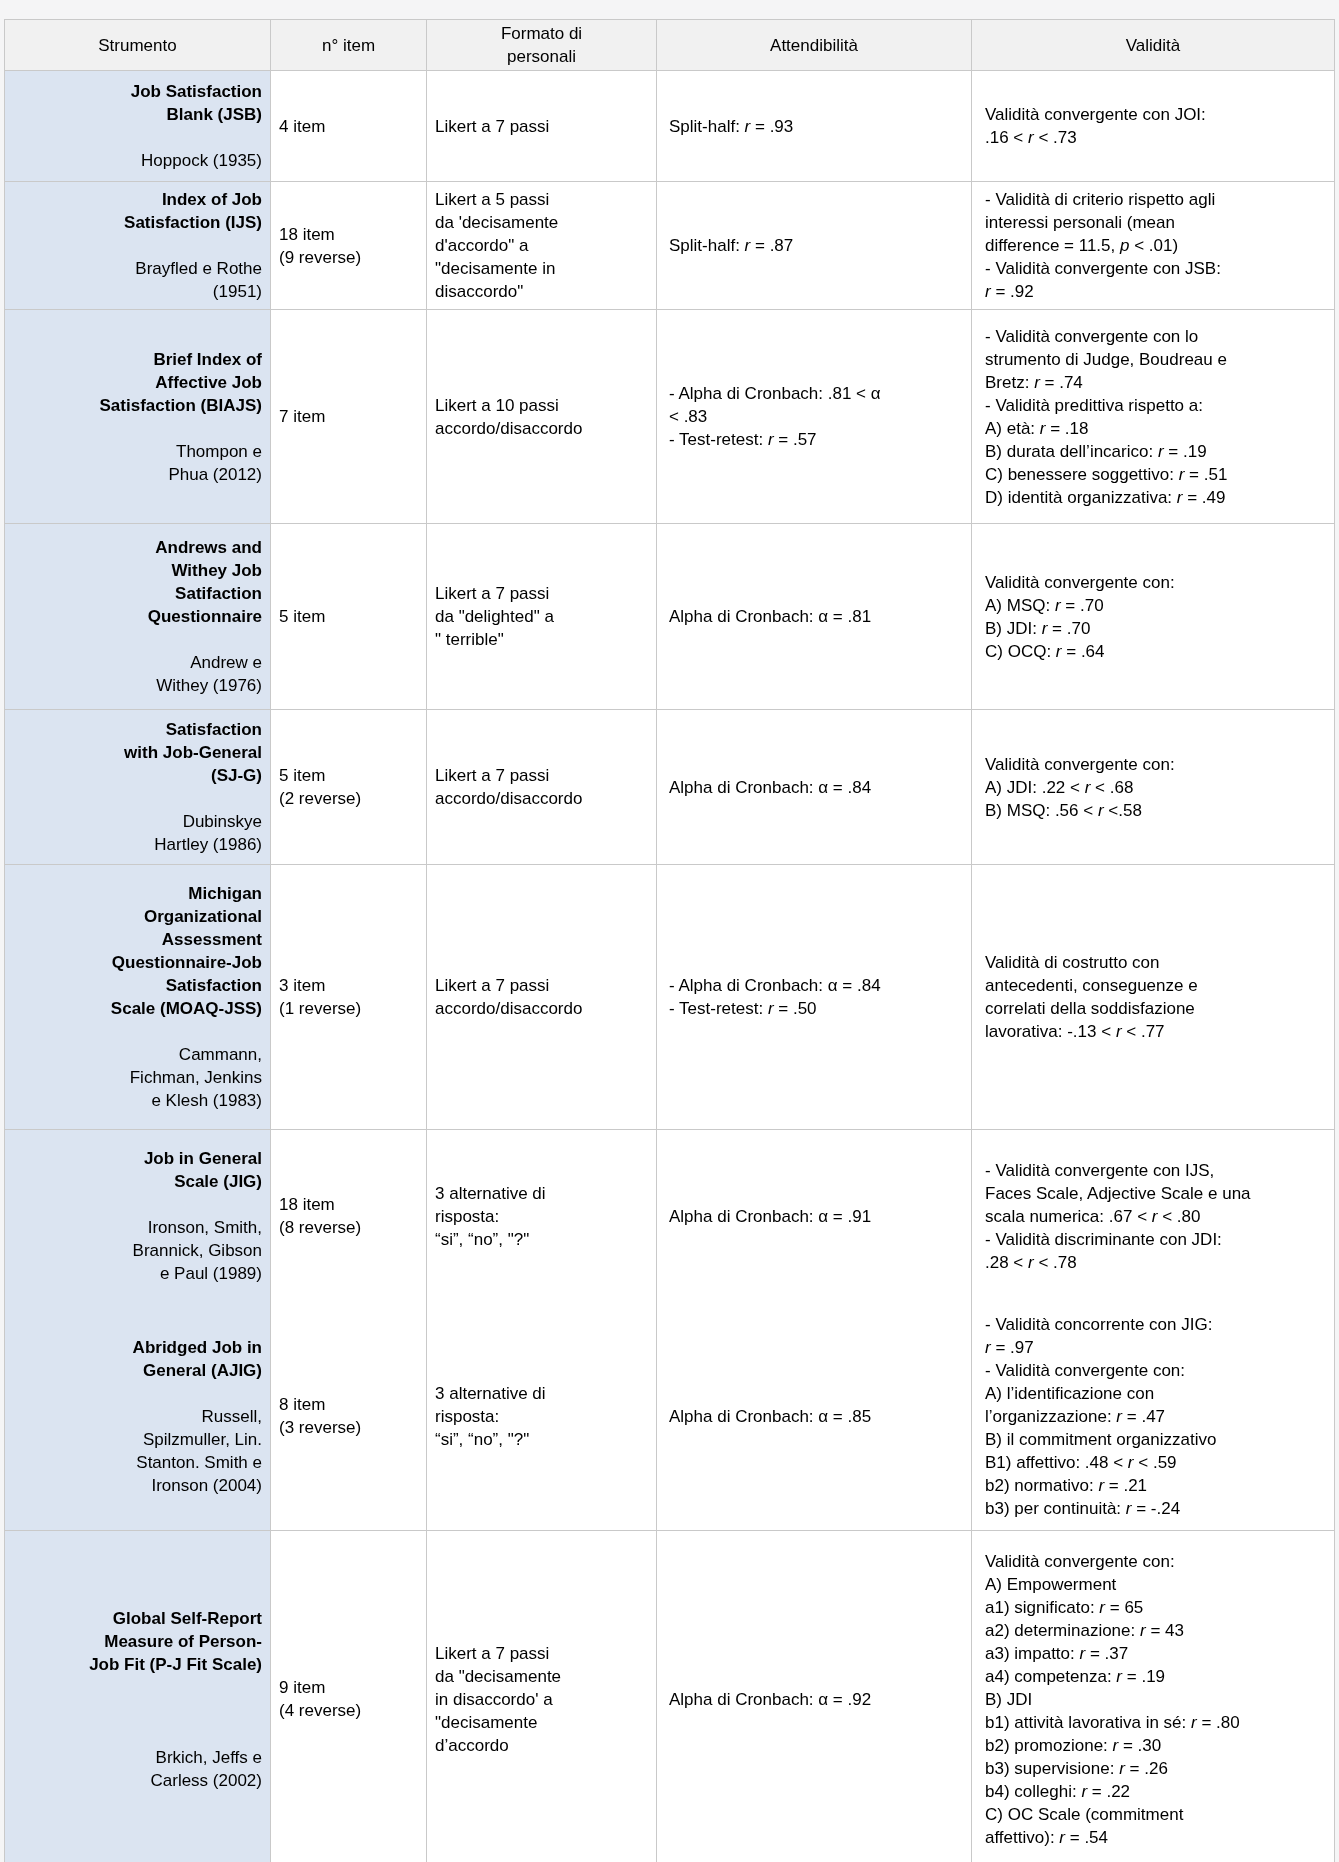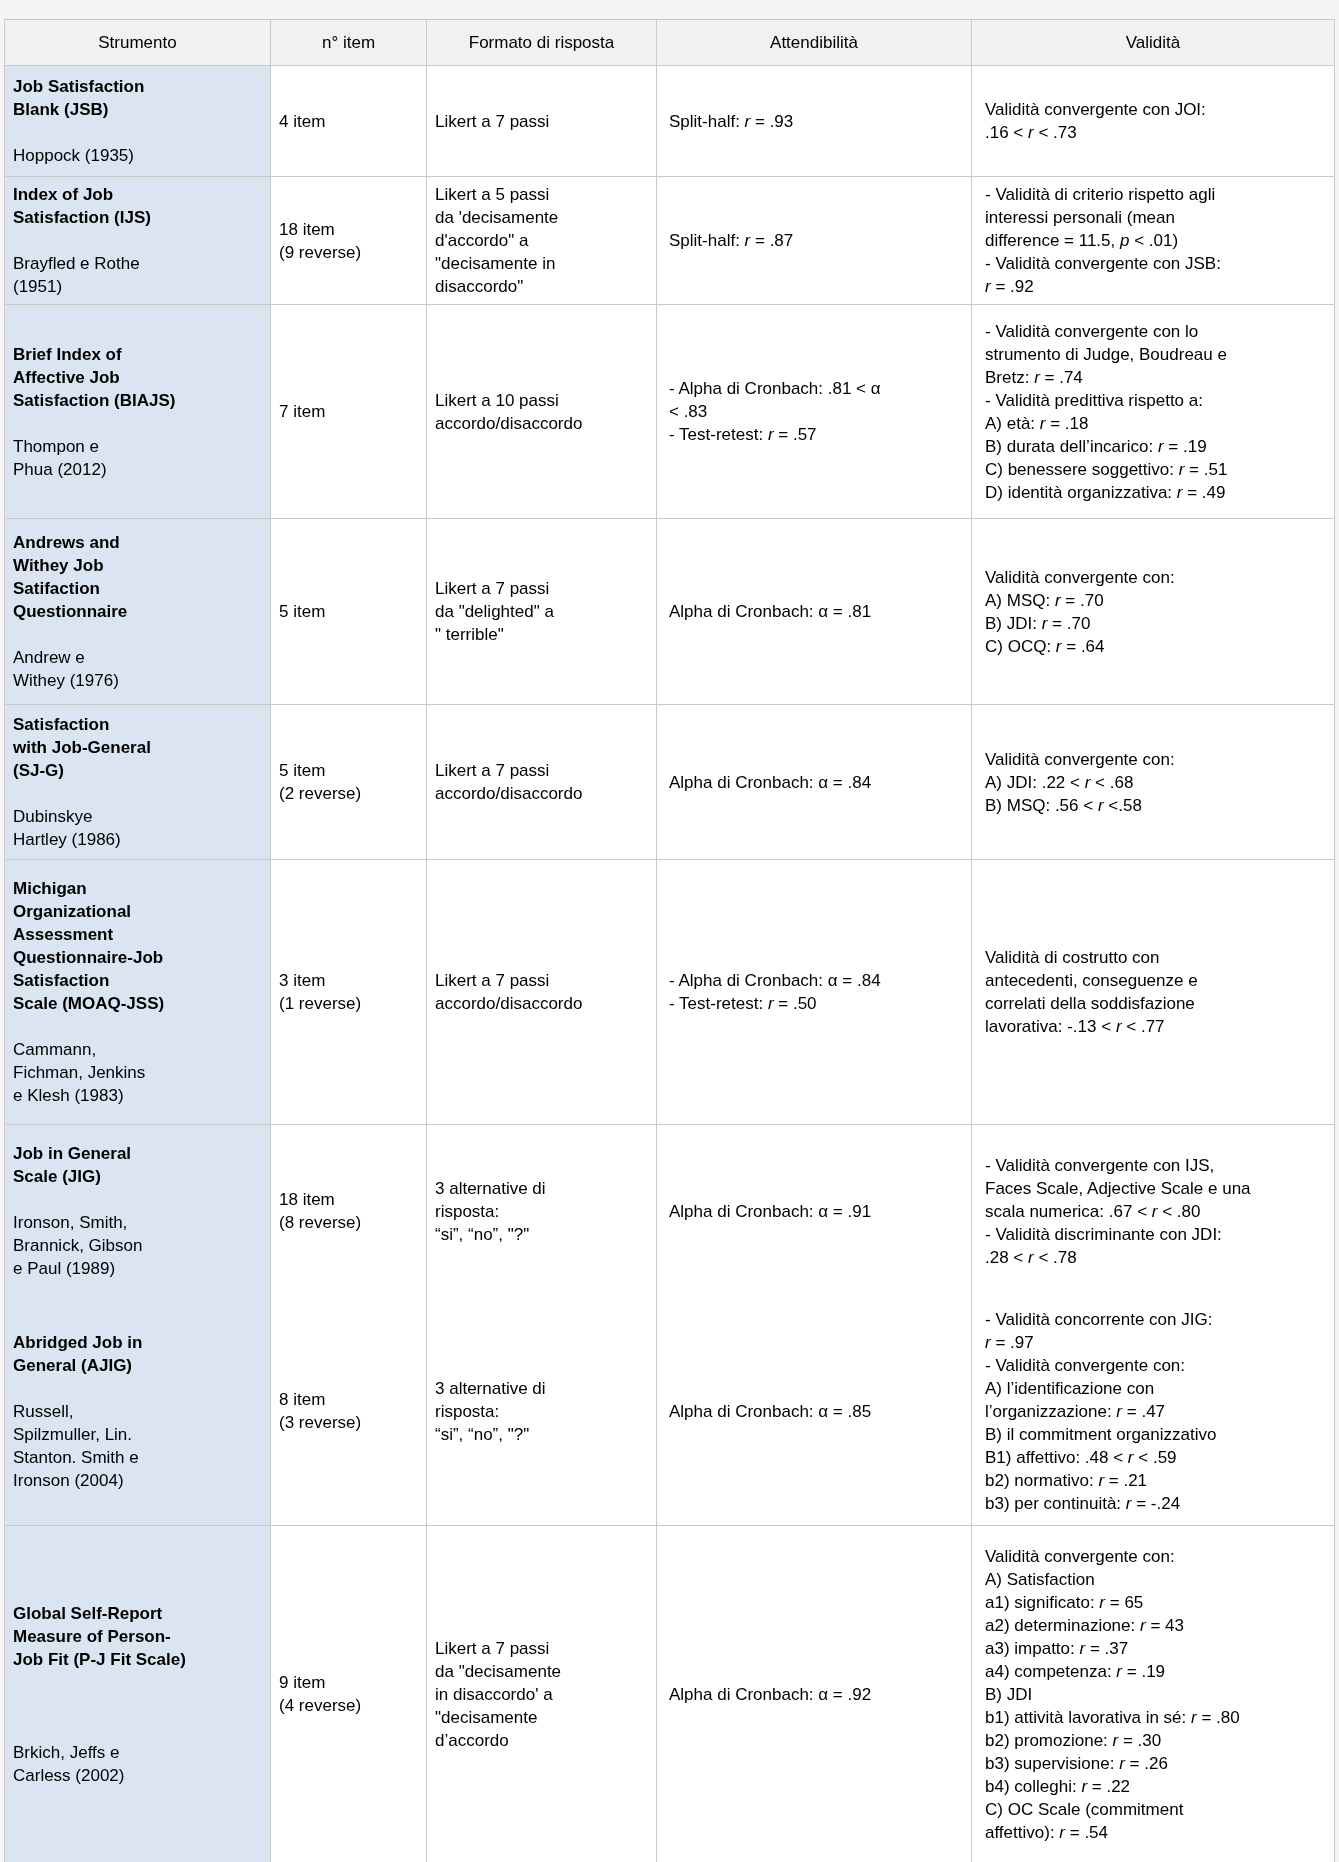--- a/index.html
+++ b/index.html
@@ -35,21 +35,21 @@
   }
   thead th{
     background:var(--header-bg);
     font-weight:400;
     height:46px;
     text-align:center;
     padding:2px 38px;
   }
   td.c-strumento{
     background:var(--tool-bg);
-    text-align:left;
+    text-align:right;
     padding:6px 8px;
   }
   .tool-name{font-weight:700;}
   .tool-authors{}
   .spacer{height:23px;}
   .spacer.lg{height:70px;}
   td.c-items,td.c-format{text-align:left;padding:4px 8px;}
   td.c-rel{text-align:left;padding:6px 12px;}
   td.c-val{text-align:left;padding:6px 13px;}
   tr.merge-next td{border-bottom:none;}
@@ -64,21 +64,21 @@
       <col style="width:266px">
       <col style="width:156px">
       <col style="width:230px">
       <col style="width:315px">
       <col>
     </colgroup>
     <thead>
       <tr>
         <th>Strumento</th>
         <th>n° item</th>
-        <th>Formato di risposta</th>
+        <th>Formato di personali</th>
         <th>Attendibilità</th>
         <th>Validità</th>
       </tr>
     </thead>
     <tbody id="tbody">
         <tr style="height: 111px;">
           <td class="c-strumento">
        <div class="tool-name">Job Satisfaction<br>Blank (JSB)</div>
        <div class="spacer"></div>
        <div class="tool-authors">Hoppock (1935)</div>
@@ -238,21 +238,21 @@
        <div class="spacer lg"></div>
        <div class="tool-authors">Brkich, Jeffs e<br>Carless (2002)</div>
      </td>
      <td class="c-items">9 item<br>(4 reverse)</td>
      <td class="c-format">Likert a 7 passi<br>da "decisamente<br>in disaccordo' a<br>"decisamente<br>d’accordo</td>
      <td class="c-rel">
             <div class="ln">Alpha di Cronbach: α = .92</div>
           </td>
      <td class="c-val">
             <div class="ln">Validità convergente con:</div>
-            <div class="ln">A) Satisfaction</div>
+            <div class="ln">A) Empowerment</div>
             <div class="ln">a1) significato: <i>r</i> = 65</div>
             <div class="ln">a2) determinazione: <i>r</i> = 43</div>
             <div class="ln">a3) impatto: <i>r</i> = .37</div>
             <div class="ln">a4) competenza: <i>r</i> = .19</div>
             <div class="ln">B) JDI</div>
             <div class="ln">b1) attività lavorativa in sé: <i>r</i> = .80</div>
             <div class="ln">b2) promozione: <i>r</i> = .30</div>
             <div class="ln">b3) supervisione: <i>r</i> = .26</div>
             <div class="ln">b4) colleghi: <i>r</i> = .22</div>
             <div class="ln">C) OC Scale (commitment</div>

